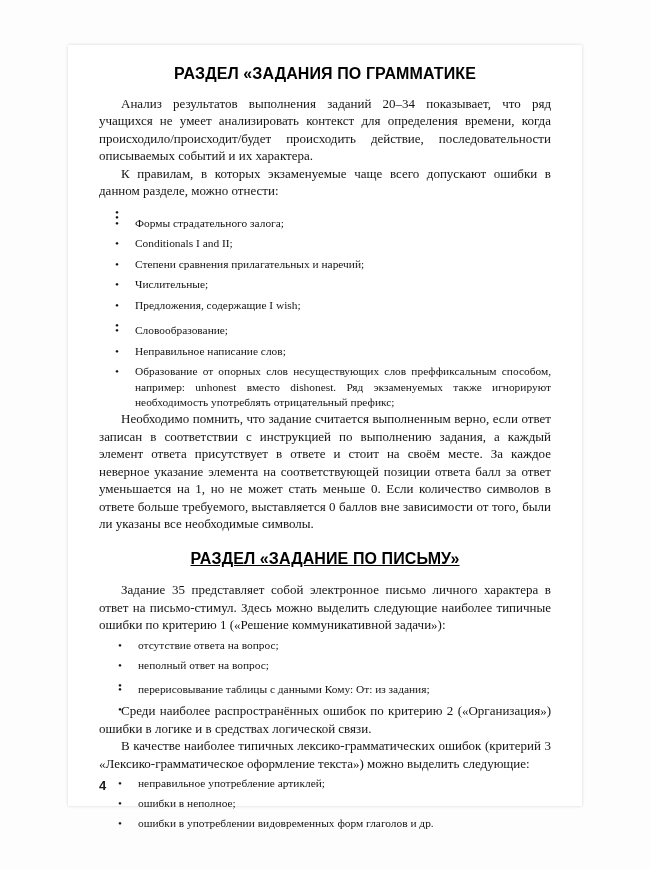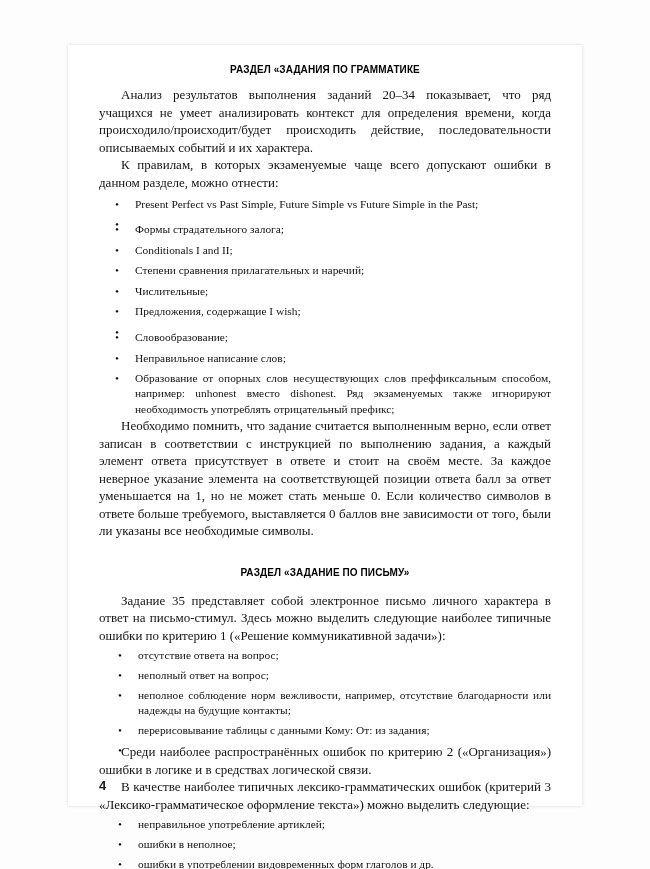--- a/index.html
+++ b/index.html
@@ -33,35 +33,36 @@
   }
   .content {
     position: absolute;
     left: 31px;
     top: 12px;
     width: 452px;
   }
   h2.section-heading {
     font-family: "Liberation Sans", sans-serif;
     font-weight: bold;
-    font-size: 10px;
+    font-size: 16px;
     text-align: center;
     margin: 0;
     padding: 0;
     line-height: 1.42;
     letter-spacing: 0.1px;
     color: #000;
   }
   .heading-block {
     margin-top: 6px;
     margin-bottom: 9px;
   }
   .heading-block.second {
-    margin-top: 27px;
+    margin-top: 15px;
     margin-bottom: 11px;
+    text-decoration: underline;
   }
   p.para {
     margin: 0;
     font-size: 13px;
     line-height: 1.345;
     text-align: justify;
     text-indent: 22px;
     color: #131313;
     hyphens: none;
   }
@@ -116,21 +117,21 @@
       <div class="heading-block">
         <h2 class="section-heading">РАЗДЕЛ «ЗАДАНИЯ ПО ГРАММАТИКЕ</h2>
       </div>
 
       <p class="para">Анализ результатов выполнения заданий 20–34 показывает, что ряд учащихся не умеет анализировать контекст для определения времени, когда происходило/происходит/будет происходить действие, последовательности описываемых событий и их характера.</p>
       <p class="para">К правилам, в которых экзаменуемые чаще всего допускают ошибки в данном разделе, можно отнести:</p>
 
       <div class="sp2"></div>
 
       <ul class="bullets">
-        <li><span class="dot">•</span><span>Present Perfect vs Past Simple, Future Simple vs Future Simple in the Past;</span></li>
+        <li><span class="dot">•</span></li>
         <li class="li-gap"></li>
         <li><span class="dot">•</span></li>
         <li class="li-gap"></li>
         <li><span class="dot">•</span><span>Формы страдательного залога;</span></li>
         <li class="li-gap"></li>
         <li><span class="dot">•</span><span>Conditionals I and II;</span></li>
         <li class="li-gap"></li>
         <li><span class="dot">•</span><span>Степени сравнения прилагательных и наречий;</span></li>
         <li class="li-gap"></li>
         <li><span class="dot">•</span><span>Числительные;</span></li>
@@ -154,21 +155,21 @@
 
       <p class="para">Задание 35 представляет собой электронное письмо личного характера в ответ на письмо-стимул. Здесь можно выделить следующие наиболее типичные ошибки по критерию 1 («Решение коммуникативной задачи»):</p>
 
       <div class="sp3"></div>
 
       <ul class="bullets tight">
         <li><span class="dot">•</span><span>отсутствие ответа на вопрос;</span></li>
         <li class="li-gap-sm"></li>
         <li><span class="dot">•</span><span>неполный ответ на вопрос;</span></li>
         <li class="li-gap-sm"></li>
-        <li><span class="dot">•</span><span>неполное соблюдение норм вежливости, например, отсутствие благодарности или надежды на будущие контакты;</span></li>
+        <li><span class="dot">•</span></li>
         <li class="li-gap-sm"></li>
         <li><span class="dot">•</span><span>перерисовывание таблицы с данными Кому: От: из задания;</span></li>
         <li class="li-gap-sm"></li>
         <li><span class="dot">•</span></li>
       </ul>
 
       <p class="para">Среди наиболее распространённых ошибок по критерию 2 («Организация») ошибки в логике и в средствах логической связи.</p>
       <p class="para">В качестве наиболее типичных лексико-грамматических ошибок (критерий 3 «Лексико-грамматическое оформление текста») можно выделить следующие:</p>
 
       <div class="sp3"></div>

